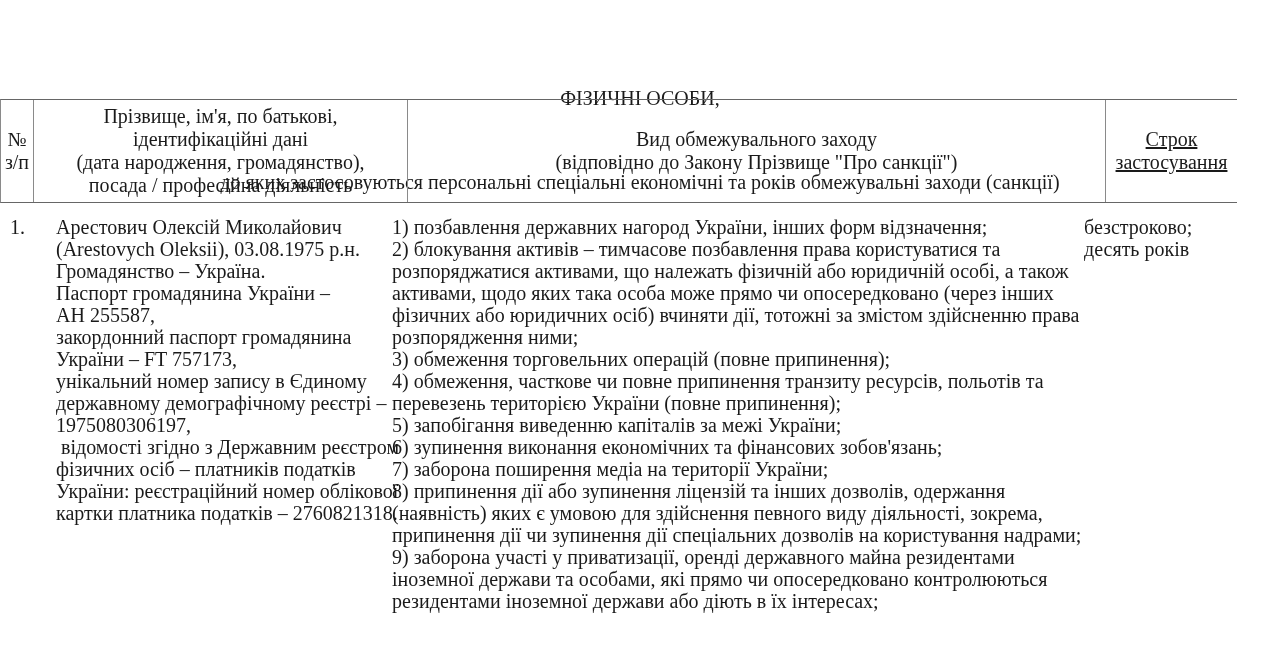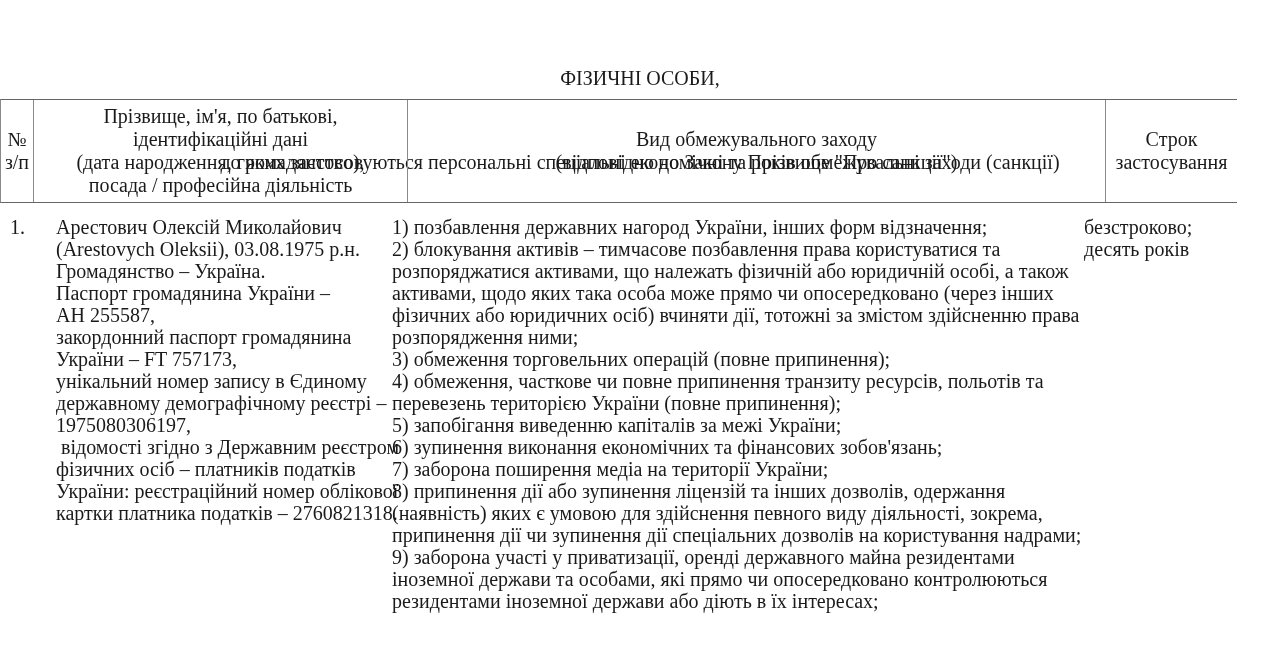--- a/index.html
+++ b/index.html
@@ -11,21 +11,21 @@
     position: relative;
     width: 1280px;
     height: 671px;
     background: #ffffff;
     color: #1a1a1a;
     font-family: "Liberation Serif", "DejaVu Serif", serif;
     overflow: hidden;
   }
   .title-block {
     position: absolute;
-    top: 8px;
+    top: 28px;
     left: 0;
     width: 1280px;
     text-align: center;
     font-size: 20px;
     line-height: 28px;
     white-space: pre-wrap;
   }
   
   .thead {
     position: absolute;
@@ -46,21 +46,21 @@
     justify-content: center;
     text-align: center;
     font-size: 20px;
     line-height: 23px;
     white-space: pre-wrap;
   }
   .th + .th { border-left: 1px solid #8a8a8a; }
   .th-num     { width: 32px;  flex: 0 0 auto; }
   .th-person  { width: 374px; flex: 0 0 auto; }
   .th-measure { width: 698px; flex: 0 0 auto; }
-  .th-term    { flex: 1 1 auto; }
+  .th-term    { flex: 1 1 auto; text-decoration: underline; }
   
   .bodycell {
     position: absolute;
     top: 216px;
     font-size: 20px;
     line-height: 22px;
     white-space: pre-wrap;
   }
   .cell-num      { left: 10px;   width: 26px; }
   .cell-person   { left: 56px;   width: 372px; }

